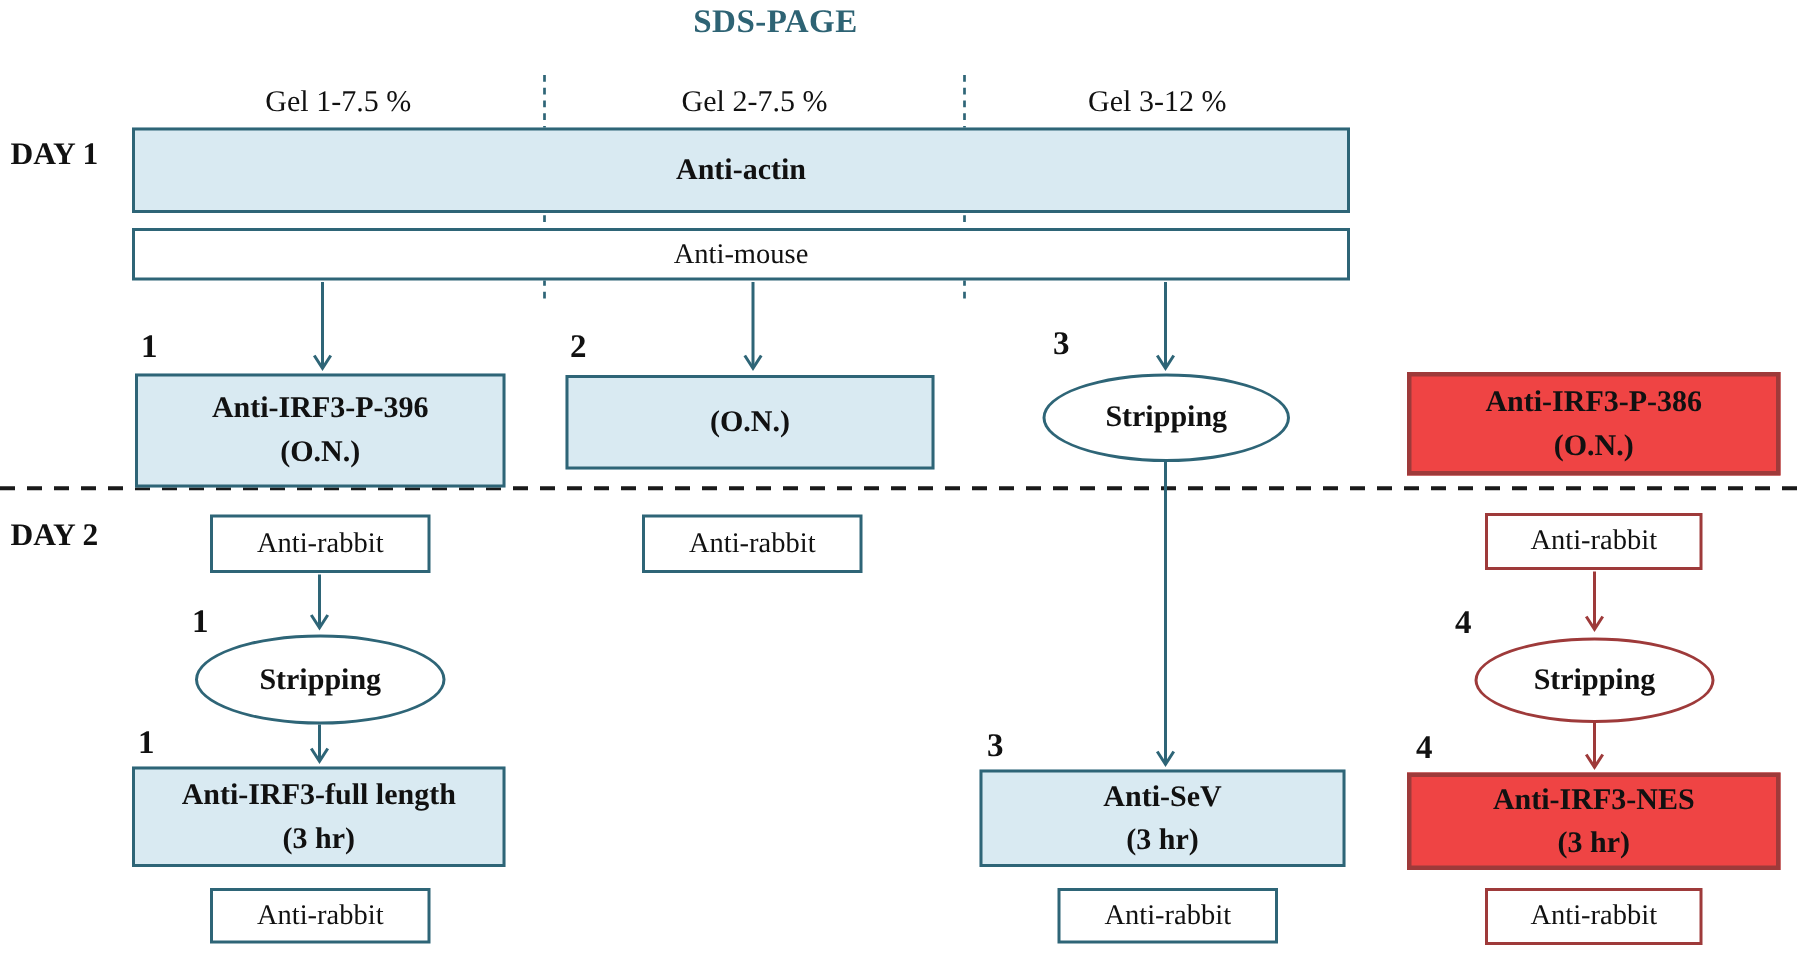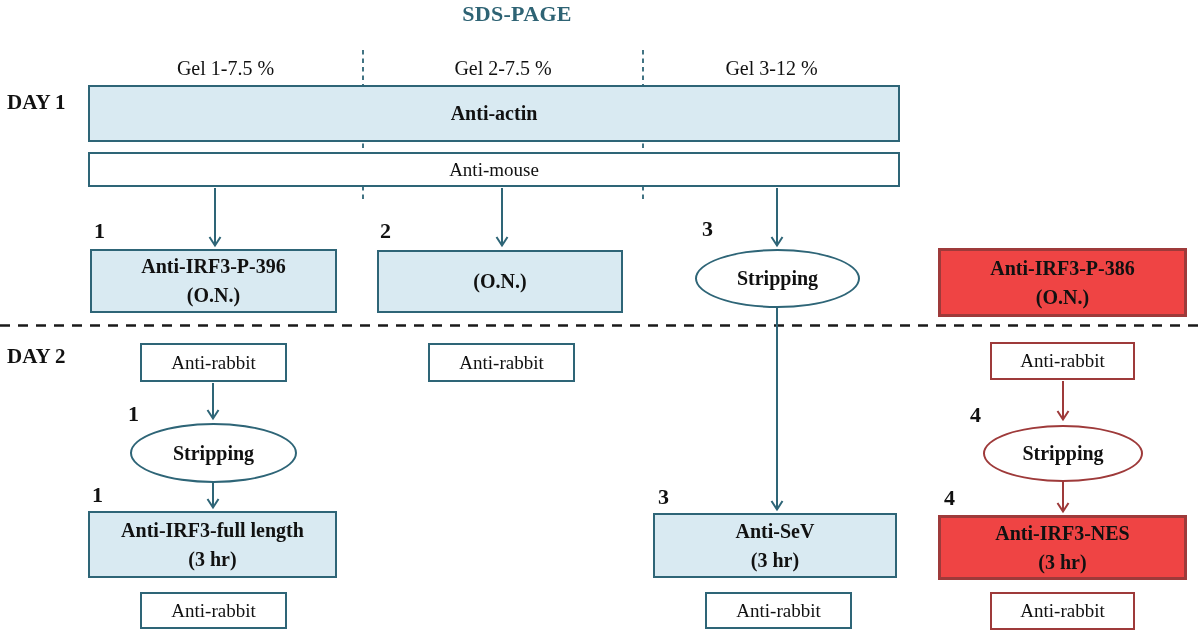--- a/index.html
+++ b/index.html
@@ -86,21 +86,21 @@
   <div class="abs daylbl" style="left:7px;top:90px;">DAY 1</div>
   <div class="abs daylbl" style="left:7px;top:344px;">DAY 2</div>
 
   <div class="abs ctr bar-blue bold" style="left:88px;top:85px;width:812px;height:57px;font-size:20px;">Anti-actin</div>
   <div class="abs ctr bar-white" style="left:88px;top:152px;width:812px;height:35px;font-size:19px;">Anti-mouse</div>
 
   <div class="abs num" style="left:94px;top:220px;">1</div>
   <div class="abs num" style="left:380px;top:220px;">2</div>
   <div class="abs num" style="left:702px;top:218px;">3</div>
 
-  <div class="abs col box-blue" style="left:90px;top:249px;width:247px;height:64px;">
+  <div class="abs col box-blue" style="left:90px;top:249px;width:247px;height:76px;">
     <span>Anti-IRF3-P-396</span>
     <span>(O.N.)</span>
   </div>
   <div class="abs col box-blue" style="left:377px;top:250px;width:246px;height:63px;">
     <span>(O.N.)</span>
   </div>
   <div class="abs ctr ellipse" style="left:695px;top:249px;width:165px;height:59px;">Stripping</div>
 
   <div class="abs ctr hdr" style="left:938px;top:223px;width:249px;height:25px;margin-top:39px;">Gel 4-7.5%</div>
   <div class="abs col box-pink" style="left:938px;top:248px;width:249px;height:69px;">

